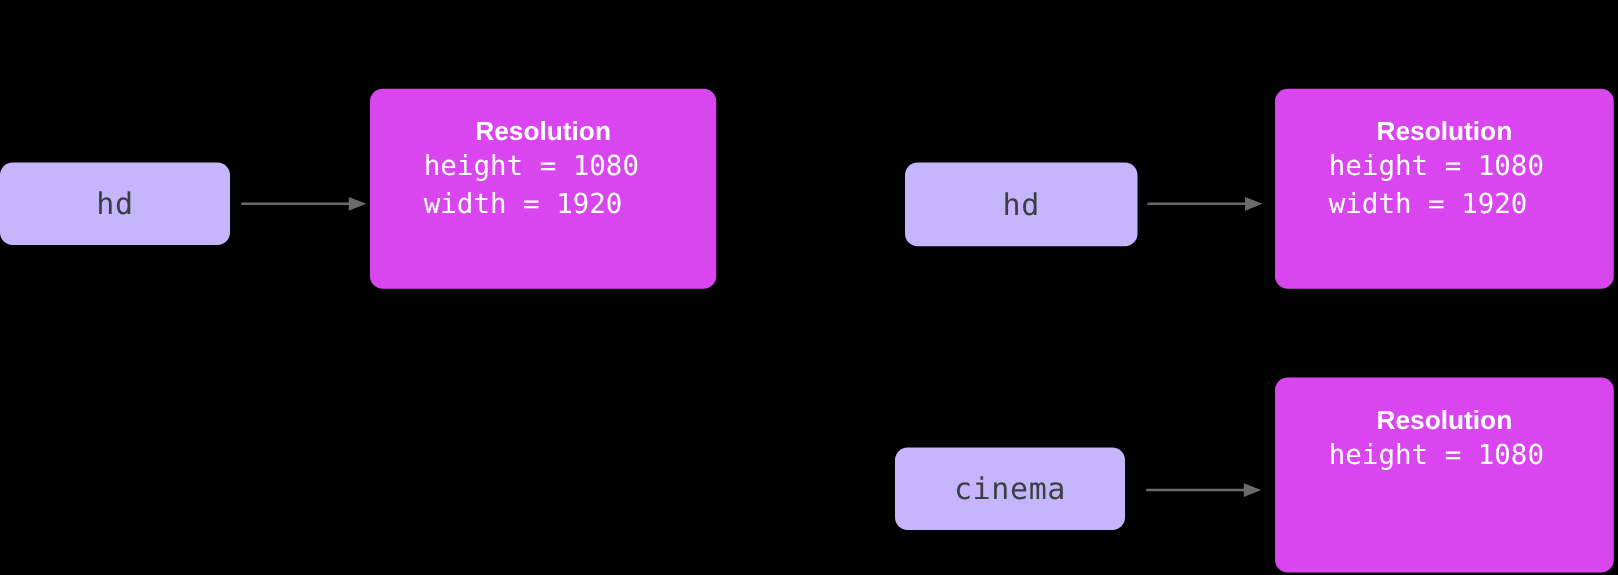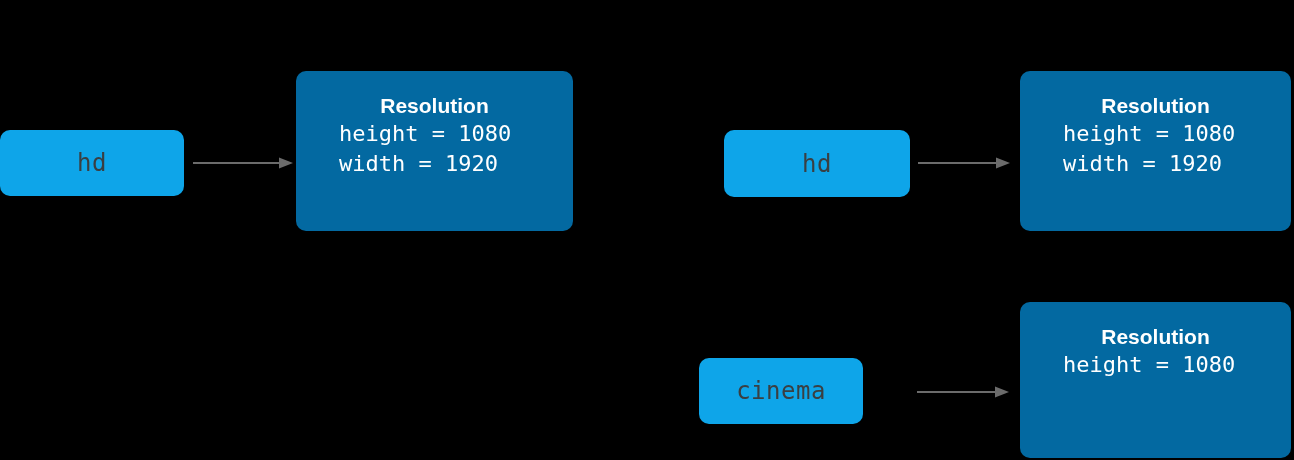--- a/index.html
+++ b/index.html
@@ -18,35 +18,35 @@
   .arrow-layer {
     position: absolute;
     left: 0;
     top: 0;
     width: 1294px;
     height: 460px;
     pointer-events: none;
   }
   .var-box {
     position: absolute;
-    background: #0ea5e9;
+    background: #c4b5fd;
     border-radius: 10px;
     display: flex;
     align-items: center;
     justify-content: center;
   }
   .var-label {
     font-family: "DejaVu Sans Mono", monospace;
     font-size: 24px;
     color: #3a3f42;
     letter-spacing: 0.5px;
   }
   .obj-box {
     position: absolute;
-    background: #0369a1;
+    background: #d946ef;
     border-radius: 10px;
     box-sizing: border-box;
     padding-top: 22px;
     color: #ffffff;
   }
   .obj-title {
     text-align: center;
     font-family: "Liberation Sans", sans-serif;
     font-weight: 700;
     font-size: 21px;
@@ -64,21 +64,21 @@
     white-space: pre;
   }
 
   
   .g1-var { left: 0px;    top: 130px; width: 184px; height: 66px; }
   .g1-obj { left: 296px;  top: 71px;  width: 277px; height: 160px; }
   
   .g2-var { left: 724px;  top: 130px; width: 186px; height: 67px; }
   .g2-obj { left: 1020px; top: 71px;  width: 271px; height: 160px; }
   
-  .g3-var { left: 699px;  top: 358px; width: 164px; height: 66px; }
+  .g3-var { left: 716px;  top: 358px; width: 184px; height: 66px; }
   .g3-obj { left: 1020px; top: 302px; width: 271px; height: 156px; }
 </style>
 </head>
 <body>
 
 <div class="canvas">
 
   <svg class="arrow-layer" viewBox="0 0 1294 460" xmlns="http://www.w3.org/2000/svg">
     <g>
       <line x1="193" y1="163" x2="280" y2="163" stroke="#6b6b6b" stroke-width="2"></line>

